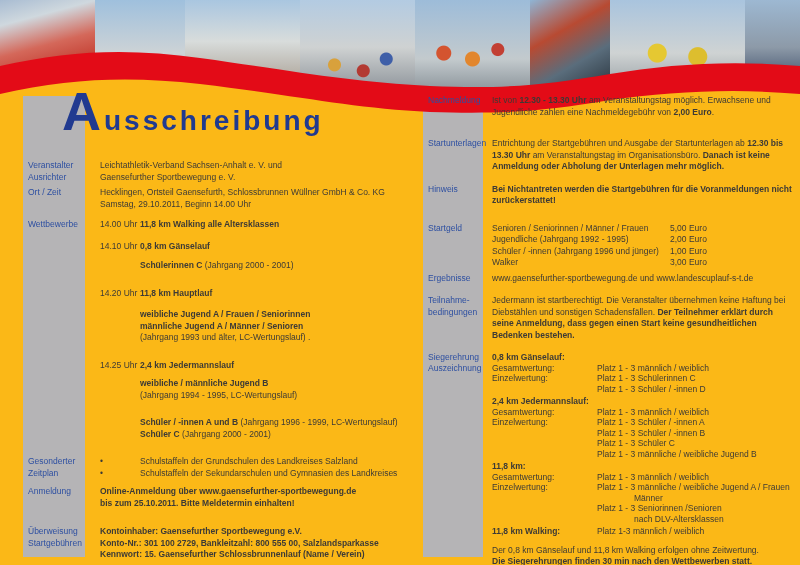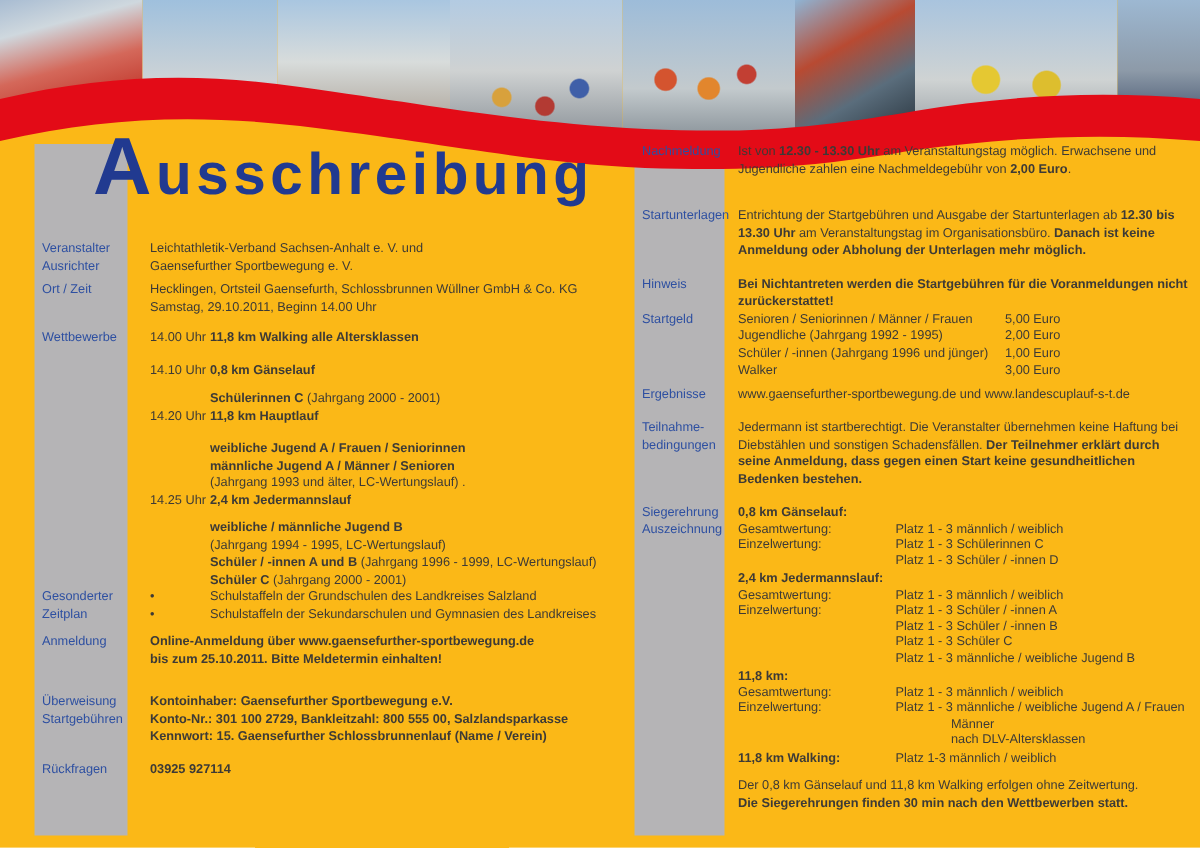--- a/index.html
+++ b/index.html
@@ -39,38 +39,38 @@
   
   .strip{position:absolute;top:96px;height:461px;background:#b5b4b6;}
   .strip.left{left:23px;width:62px;}
   .strip.right{left:423px;width:60px;}
   
   .wave{position:absolute;top:0;left:0;}
   
   .title{position:absolute;left:62px;top:84px;display:flex;align-items:baseline;
          color:#213a90;font-weight:bold;letter-spacing:3px;z-index:5;}
   .title .t-initial{font-size:54px;line-height:54px;}
-  .title .t-rest{font-size:39px;line-height:35px;}
+  .title .t-rest{font-size:28px;line-height:35px;}
   
   .col{position:absolute;z-index:6;font-size:8.5px;line-height:11.5px;}
   .col-left{left:28px;top:160px;width:392px;}
   .col-right{left:428px;top:95px;width:366px;}
   .row{display:grid;}
   .col-left .row{grid-template-columns:72px 1fr;}
   .col-right .row{grid-template-columns:64px 1fr;}
   .lbl{color:#2d4fa1;}
   b{font-weight:bold;}
   .timegrid{display:grid;grid-template-columns:40px 1fr;}
   .indent{margin-left:40px;}
   .bullets .b-row{display:grid;grid-template-columns:40px 1fr;}
   .feegrid{display:grid;grid-template-columns:178px 1fr;}
   .sieger{line-height:10.5px;}
   .sg-row{display:grid;grid-template-columns:105px 1fr;}
   .sg-indent{padding-left:37px;}
-  .mt2{margin-top:2px;}  .mt4{margin-top:4px;}  .mt6{margin-top:0;}
+  .mt2{margin-top:2px;}  .mt4{margin-top:4px;}  .mt6{margin-top:16px;}
   .mt7{margin-top:7px;}  .mt8{margin-top:8px;}  .mt9{margin-top:9px;}
   .mt10{margin-top:10px;}.mt11{margin-top:11px;}.mt17{margin-top:17px;}
   .mt20{margin-top:20px;}
 </style>
 </head>
 <body>
 
 <div class="page">
 
   <div class="photos">
@@ -329,20 +329,24 @@
         <div class="sg-row">
             <span>Einzelwertung:</span>
             <span>Platz 1 - 3 männliche / weibliche Jugend A / Frauen</span>
           </div>
         <div class="sg-row">
             <span></span>
             <span class="sg-indent">Männer</span>
           </div>
         <div class="sg-row">
             <span></span>
+            <span>Platz 1 - 3 Seniorinnen /Senioren</span>
+          </div>
+        <div class="sg-row">
+            <span></span>
             <span class="sg-indent">nach DLV-Altersklassen</span>
           </div>
 
         <div class="sg-row mt2">
           <b>11,8 km Walking:</b>
           <span>Platz 1-3 männlich / weiblich</span>
         </div>
       </div>
     </div>
 

